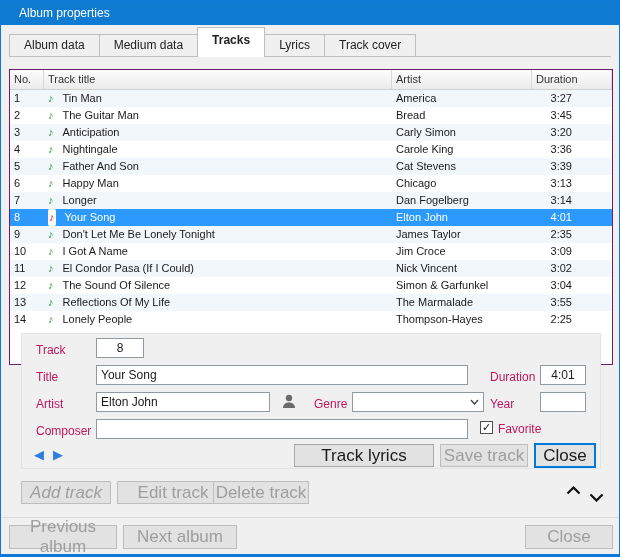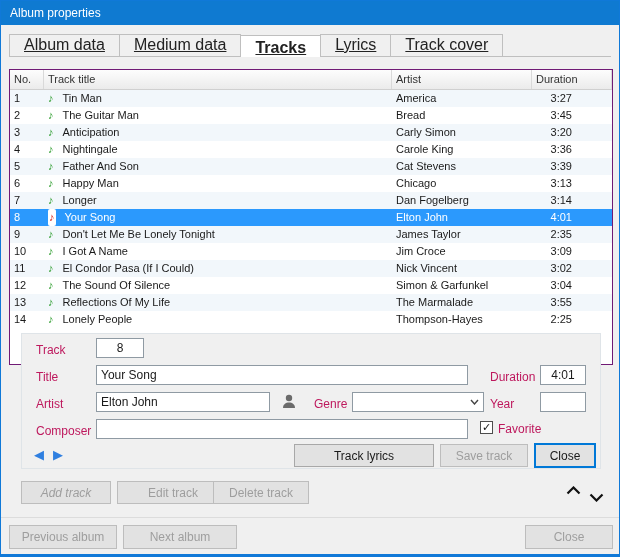--- a/index.html
+++ b/index.html
@@ -1,26 +1,26 @@
 <!DOCTYPE html>
 <html><head>
 <meta charset="utf-8">
 <style>
   * { margin:0; padding:0; box-sizing:border-box; }
   body { font-family:"Liberation Sans","DejaVu Sans",sans-serif; background:#d7d7d7; }
   .window { position:relative; width:620px; height:557px; background:#f0f0f0;
             border:1px solid #1079d8; border-bottom-width:3px; overflow:hidden; }
   .titlebar { position:absolute; left:0; top:0; width:100%; height:24px; background:#0f7ad1;
-              color:#fff; font-size:12px; display:flex; align-items:center; padding-left:9px; }
+              color:#fff; font-size:12px; display:flex; align-items:center; padding-left:18px; }
   
   .tabstrip { position:absolute; left:8px; right:8px; top:30px; height:26px;
               border-bottom:1px solid #bfbfbf; display:flex; align-items:flex-end; }
-  .tab { height:22px; line-height:20px; padding:0 14px; font-size:16px; color:#222;
-         background:#f0f0f0; border:1px solid #bfbfbf; border-bottom:none; margin-right:-1px; cursor:default;text-decoration:underline; }
-  .tab.active { height:22px; line-height:24px; background:#fff; font-weight:bold;
+  .tab { height:22px; line-height:20px; padding:0 14px; font-size:12px; color:#222;
+         background:#f0f0f0; border:1px solid #bfbfbf; border-bottom:none; margin-right:-1px; cursor:default; }
+  .tab.active { height:30px; line-height:24px; background:#fff; font-weight:bold;
                 position:relative; z-index:2; margin-bottom:-1px; }
   
   .table { position:absolute; left:8px; top:68px; width:604px; height:296px;
            border:1px solid #701a75; background:#fff; font-size:11px; overflow:hidden; }
   .thead { display:grid; grid-template-columns:34px 348px 140px 1fr; height:20px;
            background:linear-gradient(#fdfdfd,#ebebeb); border-bottom:1px solid #d0d0d0; color:#333; }
   .thead span { line-height:19px; padding:0 4px; border-right:1px solid #d9d9d9; overflow:hidden; white-space:nowrap; }
   .trow { display:grid; grid-template-columns:34px 348px 140px 1fr; height:17px; color:#1a1a1a; }
   .trow:nth-child(odd) { background:#f2f7fb; }
   .trow:nth-child(even) { background:#ffffff; }
@@ -37,21 +37,21 @@
   .tbox { position:absolute; height:20px; border:1px solid #8f9aa3; background:#fff;
           font-family:inherit; font-size:12px; padding:0 4px; color:#1a1a1a; }
   .combo { position:absolute; height:20px; border:1px solid #8f9aa3; background:#fff;
            display:flex; align-items:center; justify-content:space-between; padding:0 4px; cursor:default; }
   .checkbox { position:absolute; width:13px; height:13px; border:1px solid #4d4d4d; background:#fff;
               display:flex; align-items:center; justify-content:center; cursor:default; }
   .checkbox span { font-size:11px; font-weight:bold; color:#111; line-height:11px; }
   .navarrow { position:absolute; font-size:13px; color:#2f7fe0; cursor:default; line-height:16px; }
   
   .btn { position:absolute; height:23px; background:#e2e2e2; border:1px solid #a8a8a8;
-         font-family:inherit; font-size:12px; color:#1a1a1a; display:flex; align-items:center;
+         font-family:inherit; font-size:17px; color:#1a1a1a; display:flex; align-items:center;
          justify-content:center; cursor:default; }
   .btn.disabled { color:#9e9e9e; border-color:#bdbdbd; }
   .btn.default { border:2px solid #0078d7; height:25px; }
   .iconbtn { position:absolute; background:transparent; border:none; cursor:default; }
   .divider { position:absolute; left:0; top:516px; width:100%; height:1px; background:#dcdcdc; }
 </style>
 </head>
 <body>
 
 <div class="window">

